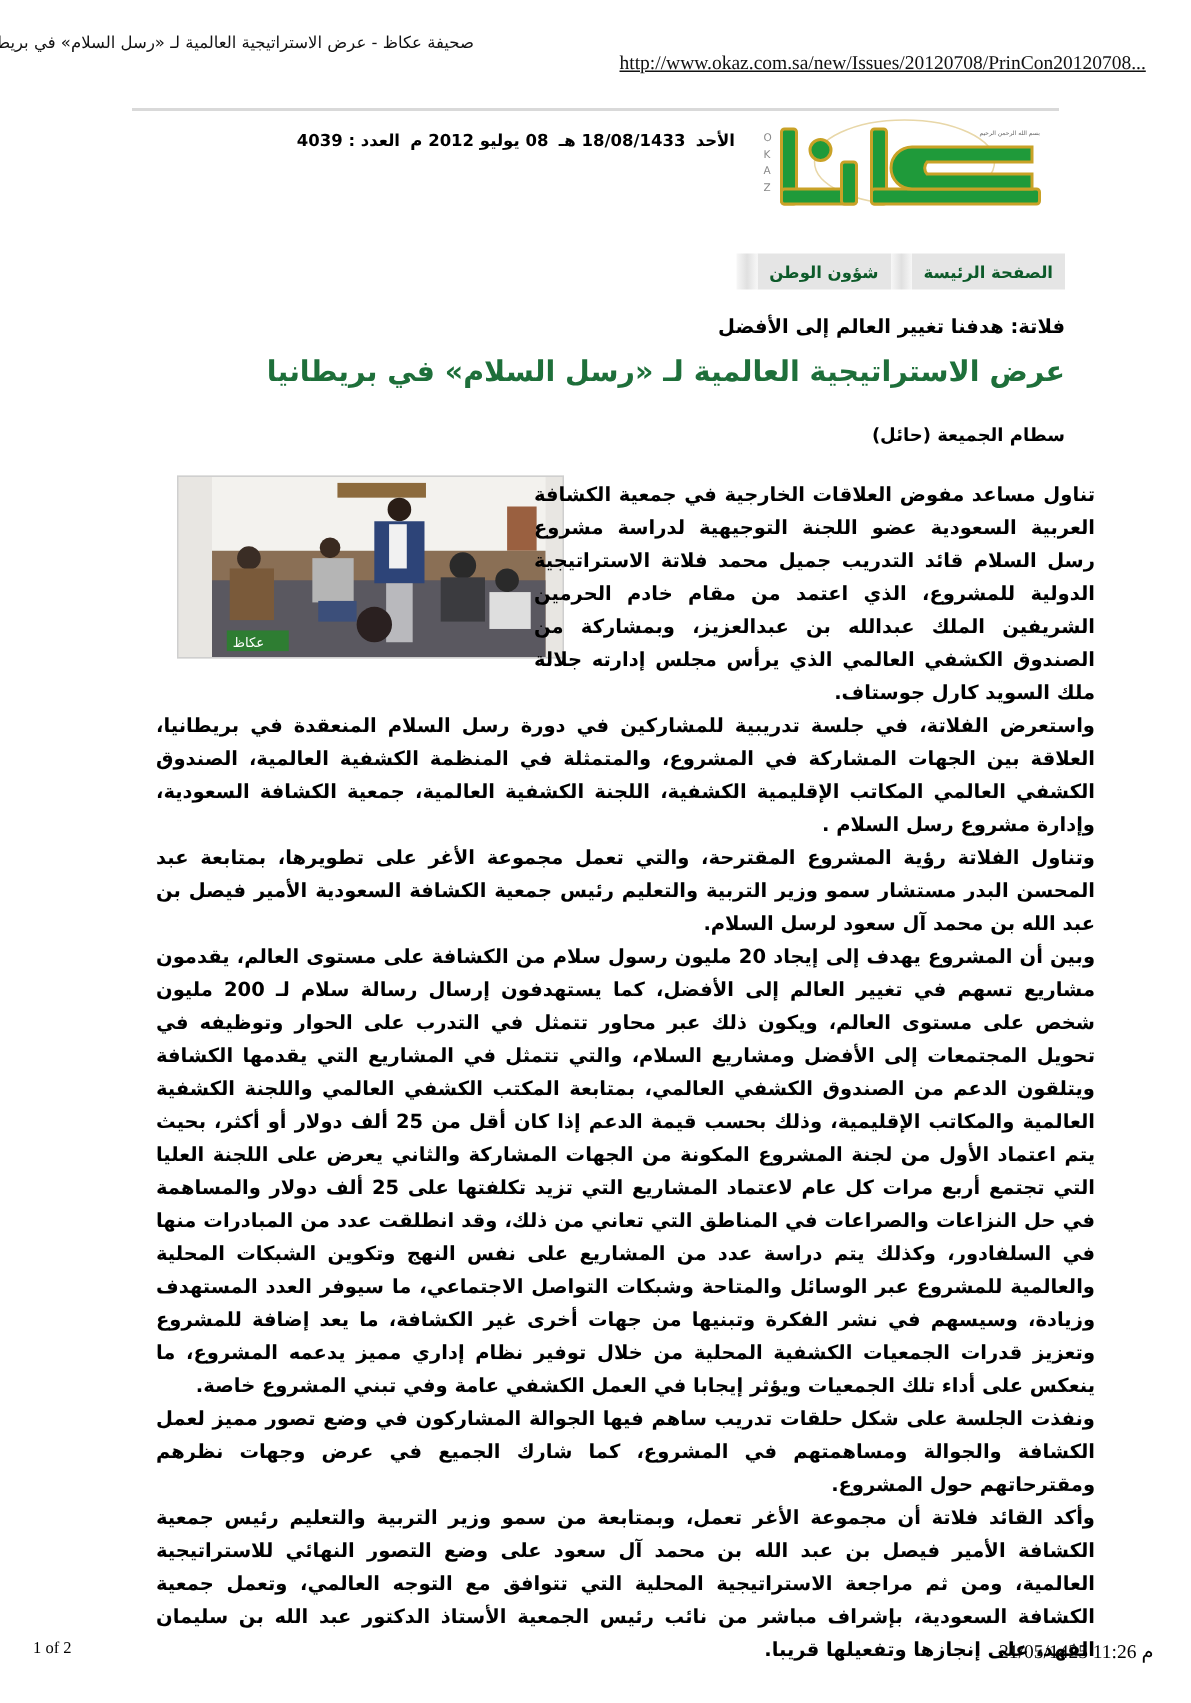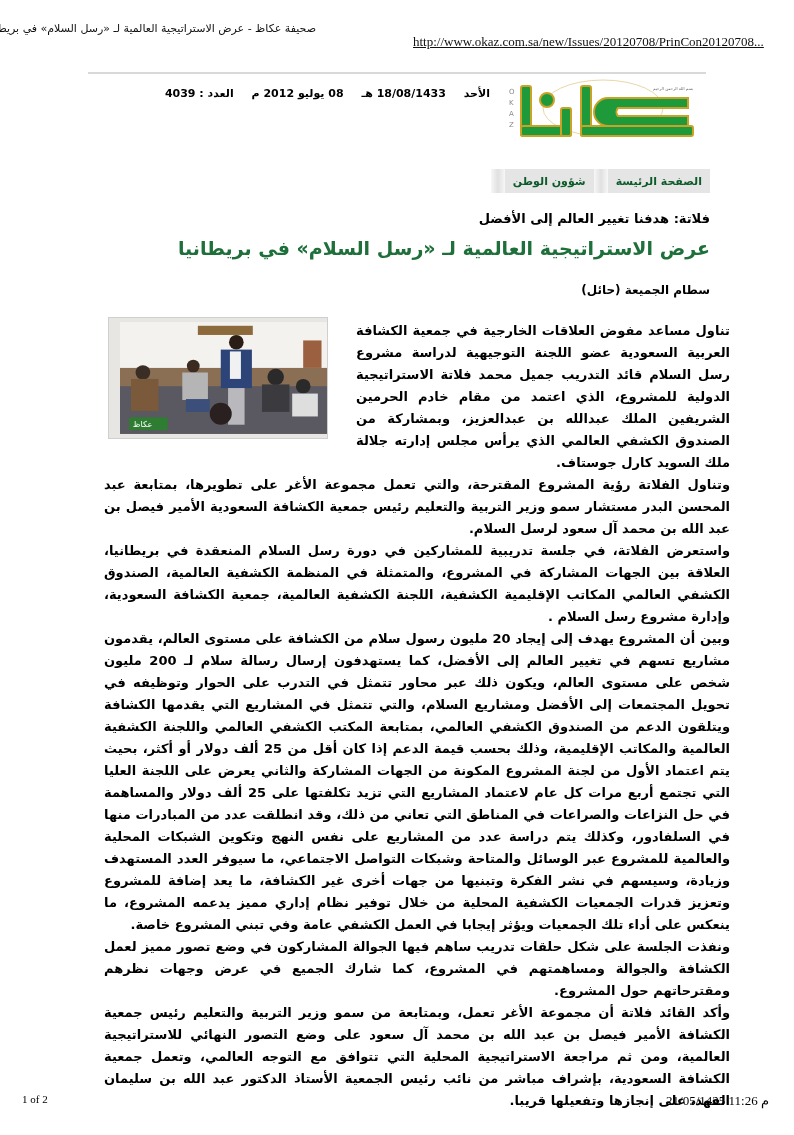--- a/index.html
+++ b/index.html
@@ -9,31 +9,31 @@
     .print-header { position: absolute; top: 22px; left: 0; width: 768px; height: 20px; text-decoration: underline; }
     .print-title { position: absolute; right: 452px; top: 0; font-family: "DejaVu Sans", sans-serif; font-size: 11px; direction: rtl; white-space: nowrap; color: #111; }
     .print-url { position: absolute; left: 413px; top: 12px; font-family: "Liberation Serif", serif; font-size: 13px; text-decoration: underline; color: #111; white-space: nowrap; }
 
     .top-rule { position: absolute; top: 72px; left: 88px; width: 618px; height: 2px; background: #d9d9d9; }
 
     .logo { position: absolute; left: 503px; top: 78px; width: 200px; height: 63px; background: #ffffff; }
     .logo svg { width: 100%; height: 100%; display: block; }
 
     .dateline { position: absolute; top: 87px; left: 230px; width: 260px; direction: rtl; font-family: "DejaVu Sans", sans-serif; font-size: 11px; font-weight: bold; white-space: nowrap; }
-    .dateline span { margin-left: 14px; }
+    .dateline span { margin-left: 3px; }
 
     .breadcrumb { position: absolute; top: 167px; left: 480px; width: 230px; height: 28px; direction: rtl; display: flex; align-items: center; }
     .crumb { font-size: 11px; font-weight: bold; color: #0d5a2a; padding: 0 8px; background: #e5e5e5; height: 24px; display: flex; align-items: center; }
     .crumb-sep { width: 14px; height: 24px; background: linear-gradient(90deg, #f7f7f7, #e0e0e0, #f7f7f7); }
 
     .kicker { position: absolute; top: 211px; right: 84px; direction: rtl; font-size: 13px; font-weight: bold; white-space: nowrap; }
     .headline { position: absolute; top: 237px; right: 84px; direction: rtl; font-size: 19px; color: #1e6f3a; white-space: nowrap; }
     .byline { position: absolute; top: 283px; right: 84px; direction: rtl; font-size: 12px; font-weight: bold; white-space: nowrap; }
 
-    .photo { position: absolute; left: 108px; top: 317px; width: 220px; height: 122px; background: #e8e6e2; border: 1px solid #cfcfcf; overflow: hidden; padding-left: 11px; }
+    .photo { position: absolute; left: 118px; top: 317px; width: 258px; height: 122px; background: #e8e6e2; border: 1px solid #cfcfcf; overflow: hidden; padding-left: 11px; }
     .photo svg { width: 100%; height: 100%; display: block; }
 
     .article { position: absolute; top: 320px; left: 104px; width: 626px; direction: rtl; text-align: justify; font-family: "DejaVu Sans", sans-serif; font-size: 13px; font-weight: bold; line-height: 22px; }
     .article p { margin: 0; }
     .article .p1 { width: 374px; margin-right: 0; }
     .article .p1 + p { margin-top: 0; }
 
     .footer-left { position: absolute; left: 22px; top: 1093px; font-family: "Liberation Serif", serif; font-size: 11px; }
     .footer-right { position: absolute; right: 25px; top: 1093px; font-family: "Liberation Serif", serif; font-size: 13px; white-space: nowrap; }
   </style>
@@ -107,21 +107,21 @@
     <circle cx="200" cy="70" r="8" fill="#2a2a2a"></circle>
     <rect x="188" y="78" width="28" height="25" fill="#dedede"></rect>
     <circle cx="110" cy="100" r="12" fill="#2a2020"></circle>
     <rect x="10" y="104" width="42" height="14" fill="#2e7d32"></rect>
     <text x="14" y="115" font-size="9" fill="#ffffff" font-family="DejaVu Sans, sans-serif">عكاظ</text>
   </svg>
 </div>
 
 <div class="article">
   <p class="p1">تناول مساعد مفوض العلاقات الخارجية في جمعية الكشافة العربية السعودية عضو اللجنة التوجيهية لدراسة مشروع رسل السلام قائد التدريب جميل محمد فلاتة الاستراتيجية الدولية للمشروع، الذي اعتمد من مقام خادم الحرمين الشريفين الملك عبدالله بن عبدالعزيز، وبمشاركة من الصندوق الكشفي العالمي الذي يرأس مجلس إدارته جلالة ملك السويد كارل جوستاف.</p>
+  <p>واستعرض الفلاتة، في جلسة تدريبية للمشاركين في دورة رسل السلام المنعقدة في بريطانيا، العلاقة بين الجهات المشاركة في المشروع، والمتمثلة في المنظمة الكشفية العالمية، الصندوق الكشفي العالمي المكاتب الإقليمية الكشفية، اللجنة الكشفية العالمية، جمعية الكشافة السعودية، وإدارة مشروع رسل السلام .</p>
   <p>وتناول الفلاتة رؤية المشروع المقترحة، والتي تعمل مجموعة الأغر على تطويرها، بمتابعة عبد المحسن البدر مستشار سمو وزير التربية والتعليم رئيس جمعية الكشافة السعودية الأمير فيصل بن عبد الله بن محمد آل سعود لرسل السلام.</p>
-  <p>واستعرض الفلاتة، في جلسة تدريبية للمشاركين في دورة رسل السلام المنعقدة في بريطانيا، العلاقة بين الجهات المشاركة في المشروع، والمتمثلة في المنظمة الكشفية العالمية، الصندوق الكشفي العالمي المكاتب الإقليمية الكشفية، اللجنة الكشفية العالمية، جمعية الكشافة السعودية، وإدارة مشروع رسل السلام .</p>
   <p>وبين أن المشروع يهدف إلى إيجاد 20 مليون رسول سلام من الكشافة على مستوى العالم، يقدمون مشاريع تسهم في تغيير العالم إلى الأفضل، كما يستهدفون إرسال رسالة سلام لـ 200 مليون شخص على مستوى العالم، ويكون ذلك عبر محاور تتمثل في التدرب على الحوار وتوظيفه في تحويل المجتمعات إلى الأفضل ومشاريع السلام، والتي تتمثل في المشاريع التي يقدمها الكشافة ويتلقون الدعم من الصندوق الكشفي العالمي، بمتابعة المكتب الكشفي العالمي واللجنة الكشفية العالمية والمكاتب الإقليمية، وذلك بحسب قيمة الدعم إذا كان أقل من 25 ألف دولار أو أكثر، بحيث يتم اعتماد الأول من لجنة المشروع المكونة من الجهات المشاركة والثاني يعرض على اللجنة العليا التي تجتمع أربع مرات كل عام لاعتماد المشاريع التي تزيد تكلفتها على 25 ألف دولار والمساهمة في حل النزاعات والصراعات في المناطق التي تعاني من ذلك، وقد انطلقت عدد من المبادرات منها في السلفادور، وكذلك يتم دراسة عدد من المشاريع على نفس النهج وتكوين الشبكات المحلية والعالمية للمشروع عبر الوسائل والمتاحة وشبكات التواصل الاجتماعي، ما سيوفر العدد المستهدف وزيادة، وسيسهم في نشر الفكرة وتبنيها من جهات أخرى غير الكشافة، ما يعد إضافة للمشروع وتعزيز قدرات الجمعيات الكشفية المحلية من خلال توفير نظام إداري مميز يدعمه المشروع، ما ينعكس على أداء تلك الجمعيات ويؤثر إيجابا في العمل الكشفي عامة وفي تبني المشروع خاصة.</p>
   <p>ونفذت الجلسة على شكل حلقات تدريب ساهم فيها الجوالة المشاركون في وضع تصور مميز لعمل الكشافة والجوالة ومساهمتهم في المشروع، كما شارك الجميع في عرض وجهات نظرهم ومقترحاتهم حول المشروع.</p>
   <p>وأكد القائد فلاتة أن مجموعة الأغر تعمل، وبمتابعة من سمو وزير التربية والتعليم رئيس جمعية الكشافة الأمير فيصل بن عبد الله بن محمد آل سعود على وضع التصور النهائي للاستراتيجية العالمية، ومن ثم مراجعة الاستراتيجية المحلية التي تتوافق مع التوجه العالمي، وتعمل جمعية الكشافة السعودية، بإشراف مباشر من نائب رئيس الجمعية الأستاذ الدكتور عبد الله بن سليمان الفهد، على إنجازها وتفعيلها قريبا.</p>
 </div>
 
 <div class="footer-left">1 of 2</div>
 <div class="footer-right">21/05/1425 11:26 م</div>
 
 </body></html>

